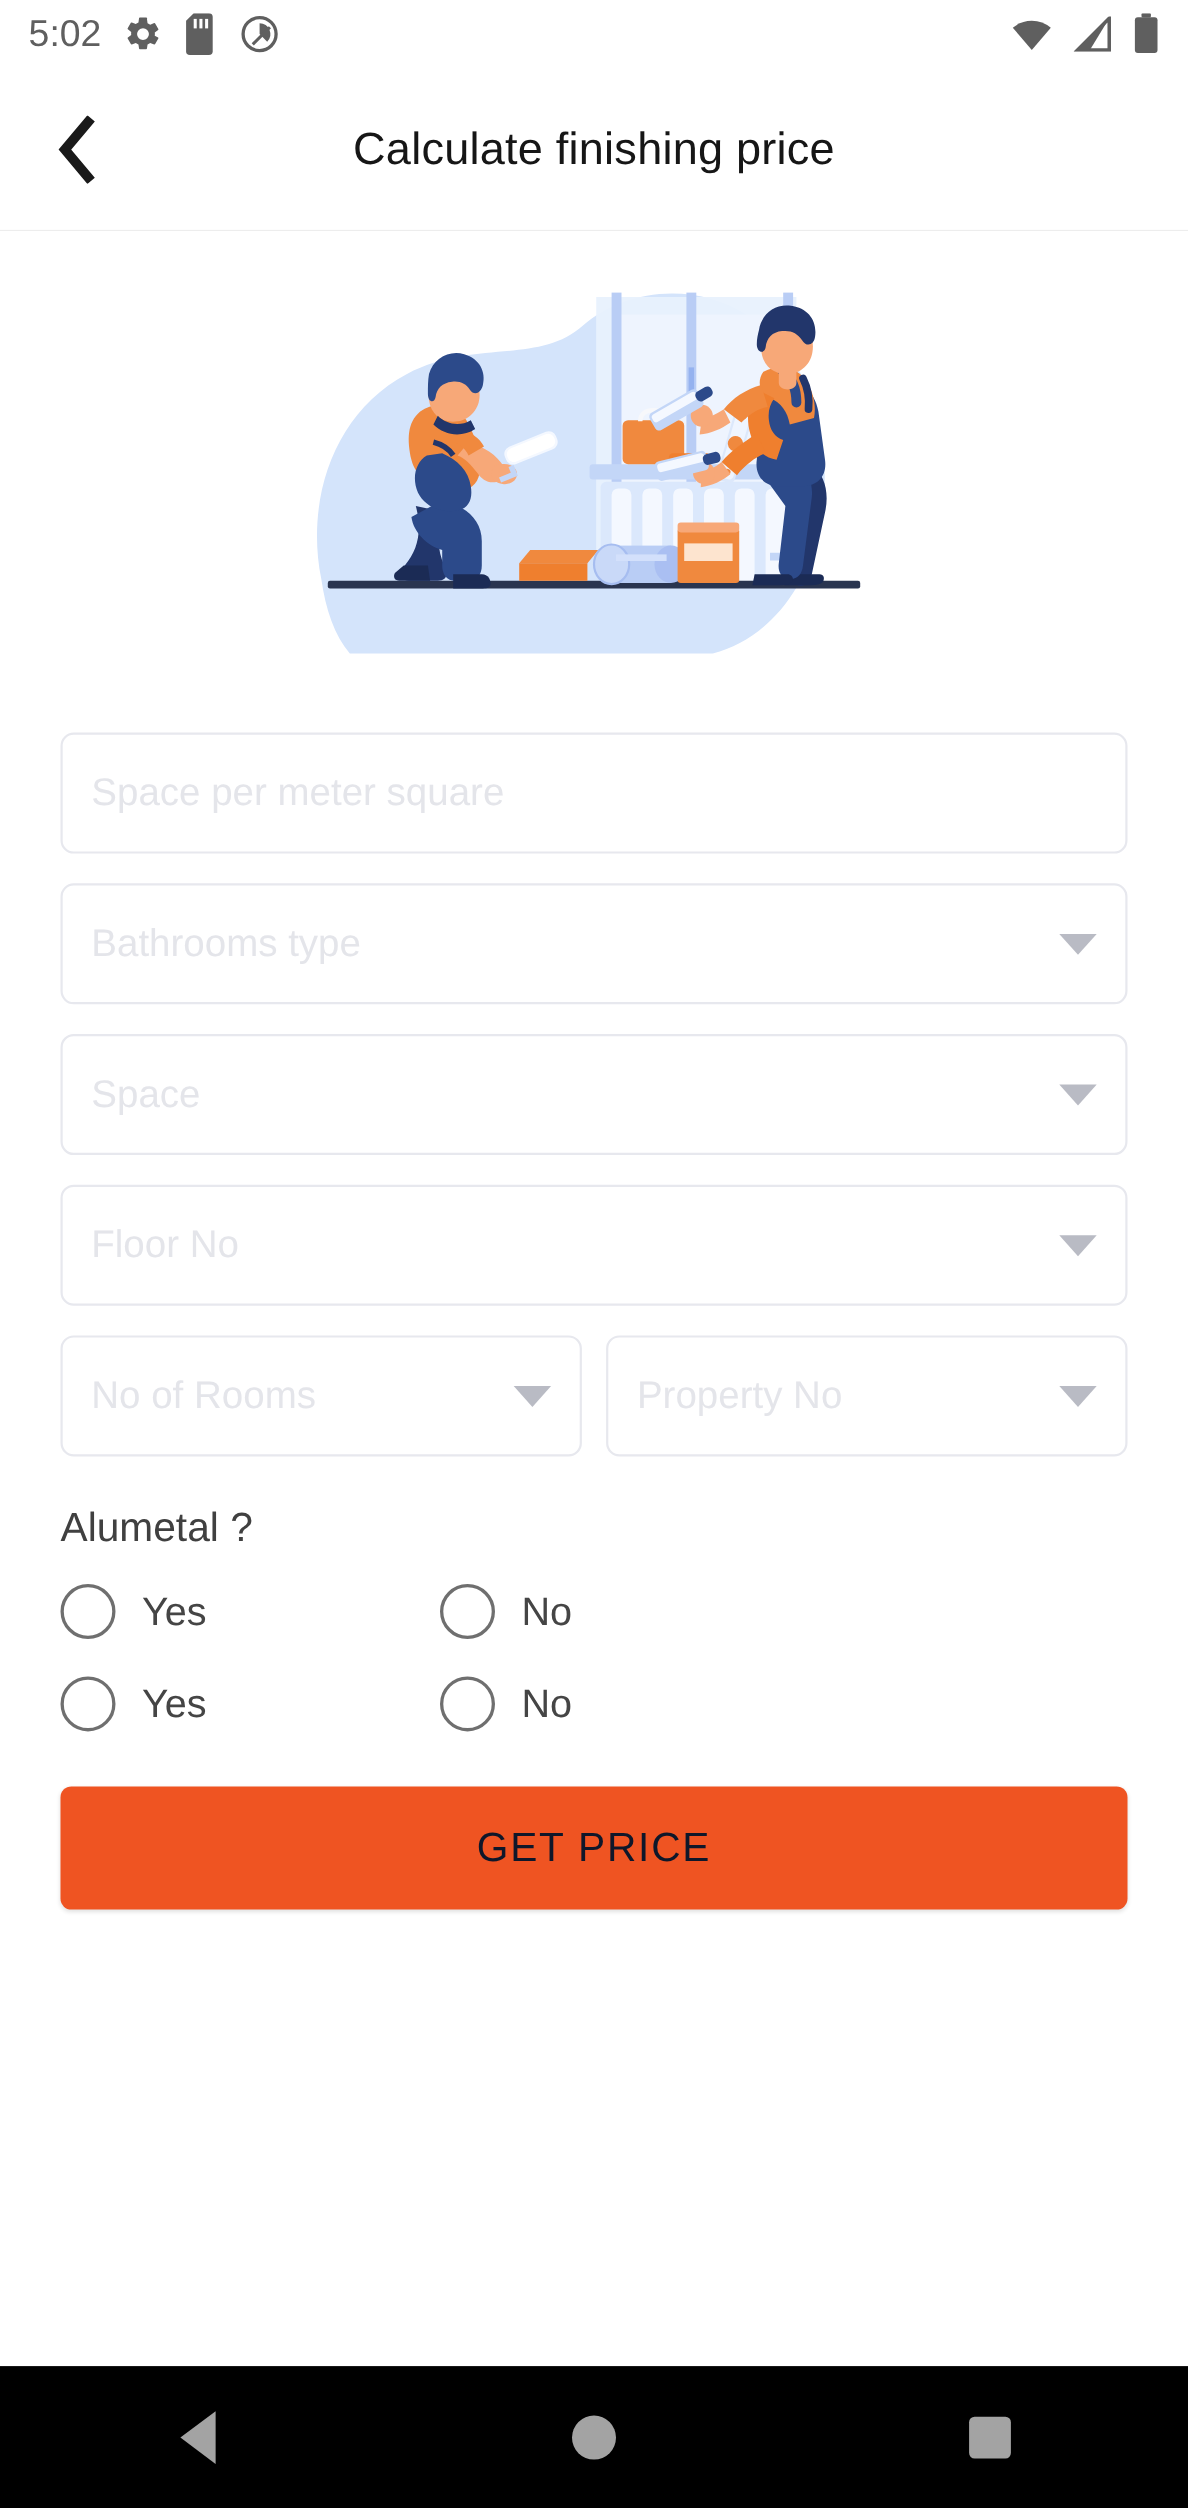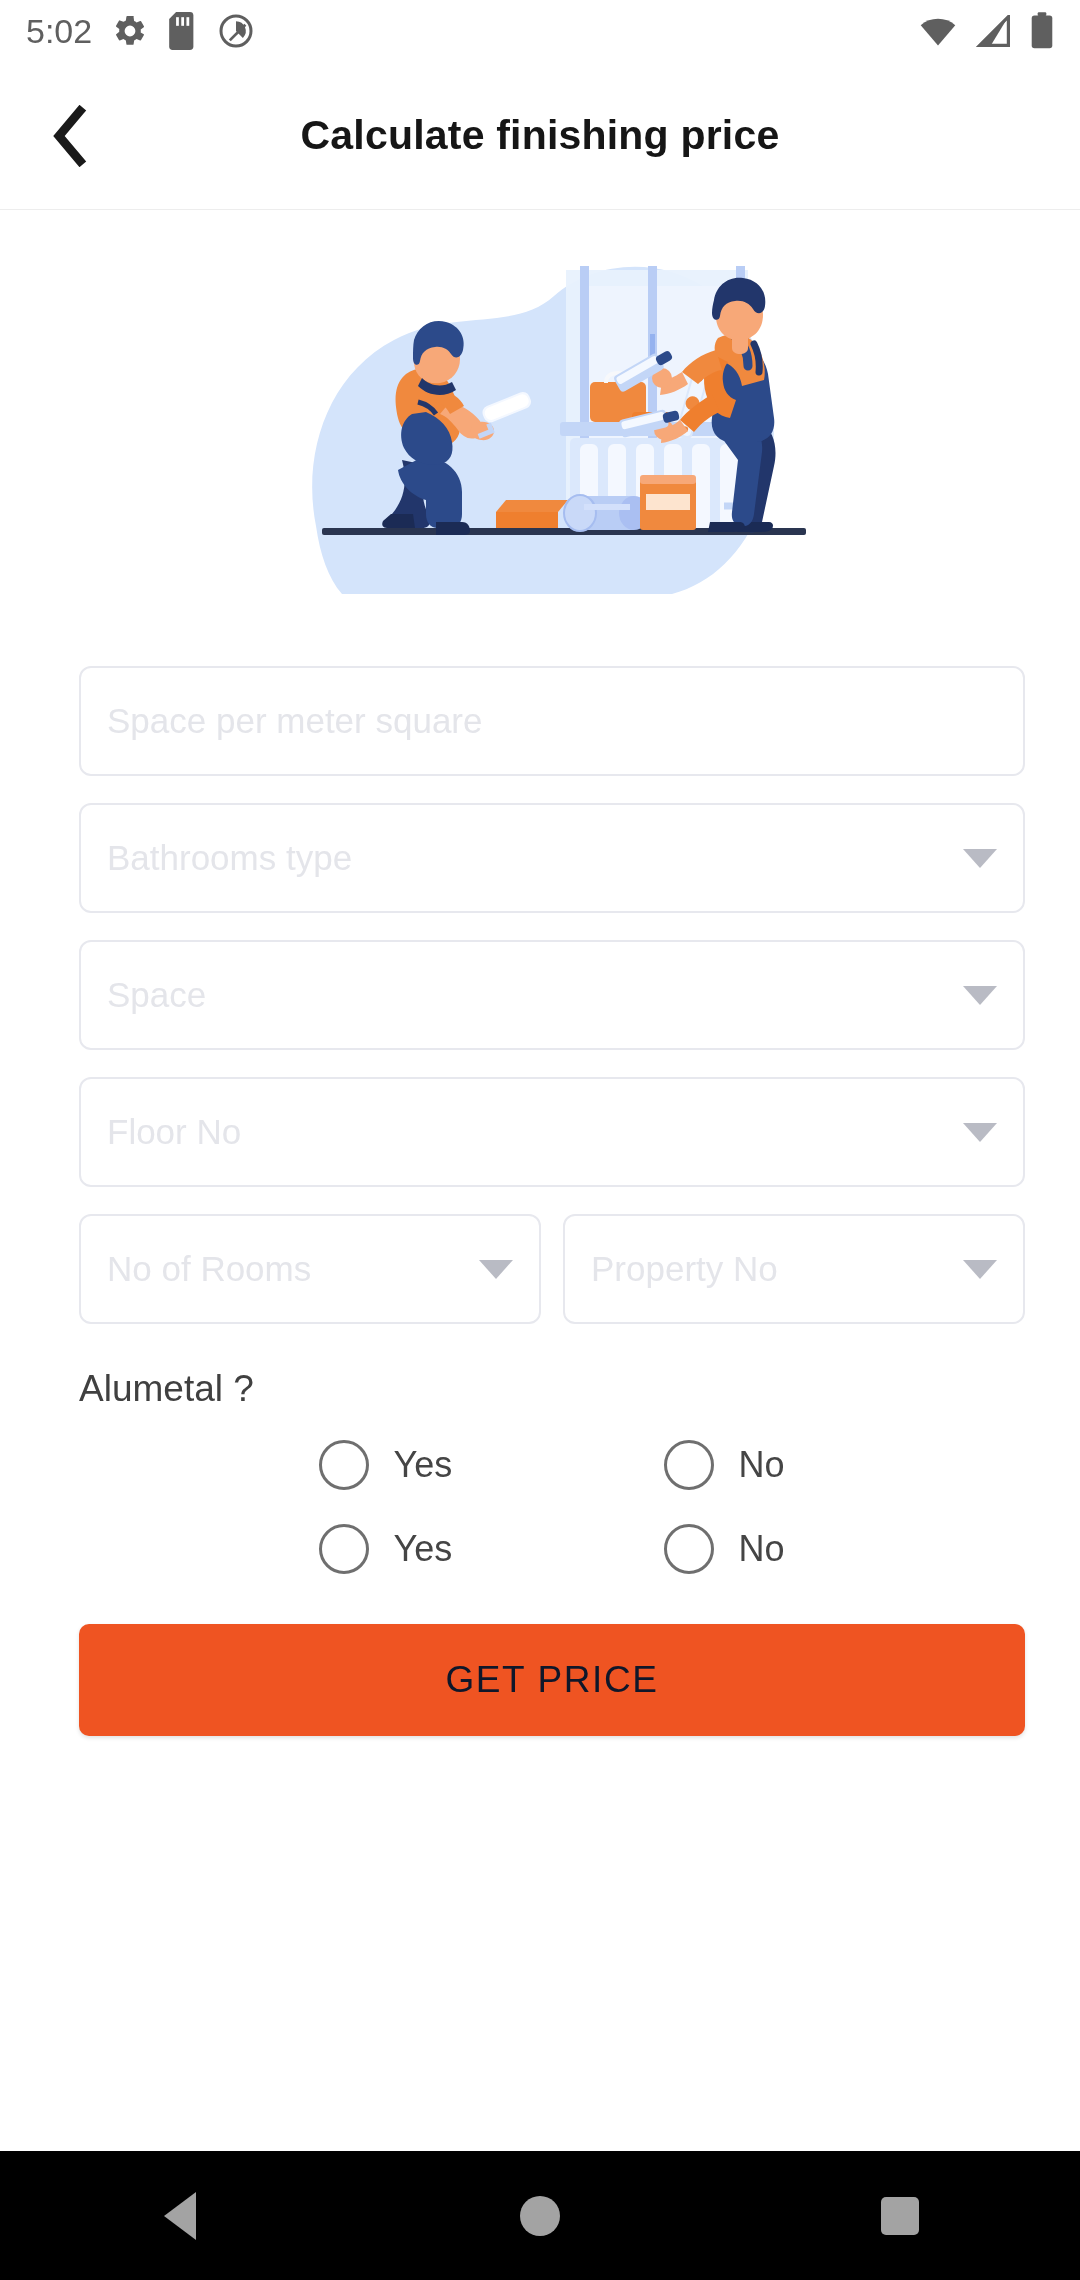--- a/index.html
+++ b/index.html
@@ -55,34 +55,33 @@
     display: flex;
     align-items: center;
     justify-content: center;
     cursor: pointer;
   }
   .app-title {
     position: absolute;
     left: 0; right: 0;
     text-align: center;
     font-size: 41px;
-    font-weight: bold;
+    font-weight: normal;
     color: #161616;
     letter-spacing: 0.2px;
     pointer-events: none;
   }
 
   
   .content {
     position: absolute;
     top: 211px; left: 0;
     width: 1080px;
     height: 1940px;
     background: #ffffff;
-    padding-left: 24px;
   }
 
   
   .illustration {
     position: relative;
     width: 1080px;
     height: 440px;
     margin-top: 15px;
   }
   .illustration svg { display: block; margin: 0 auto; }
@@ -126,21 +125,21 @@
 
   
   .qgroup { margin-top: 34px; }
   .qlabel {
     font-size: 37px;
     color: #404040;
     margin-bottom: 30px;
     font-family: "Liberation Sans", sans-serif;
     margin-top: 24px;
   }
-  .radio-row { display: flex; align-items: center; justify-content: center; }
+  .radio-row { display: flex; align-items: center; }
   .radio-opt {
     display: flex;
     align-items: center;
     gap: 24px;
     cursor: pointer;
   }
   .radio-opt.first { width: 345px; }
   .radio-circle {
     width: 50px; height: 50px;
     border: 3px solid #6f6f6f;

